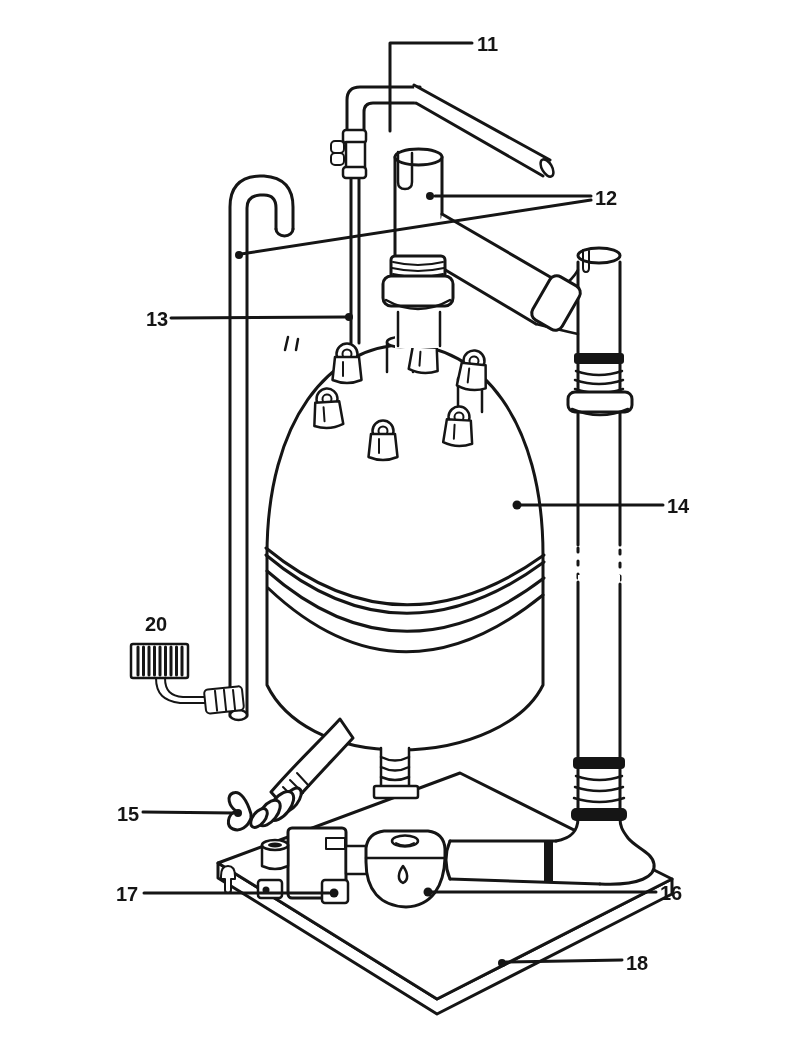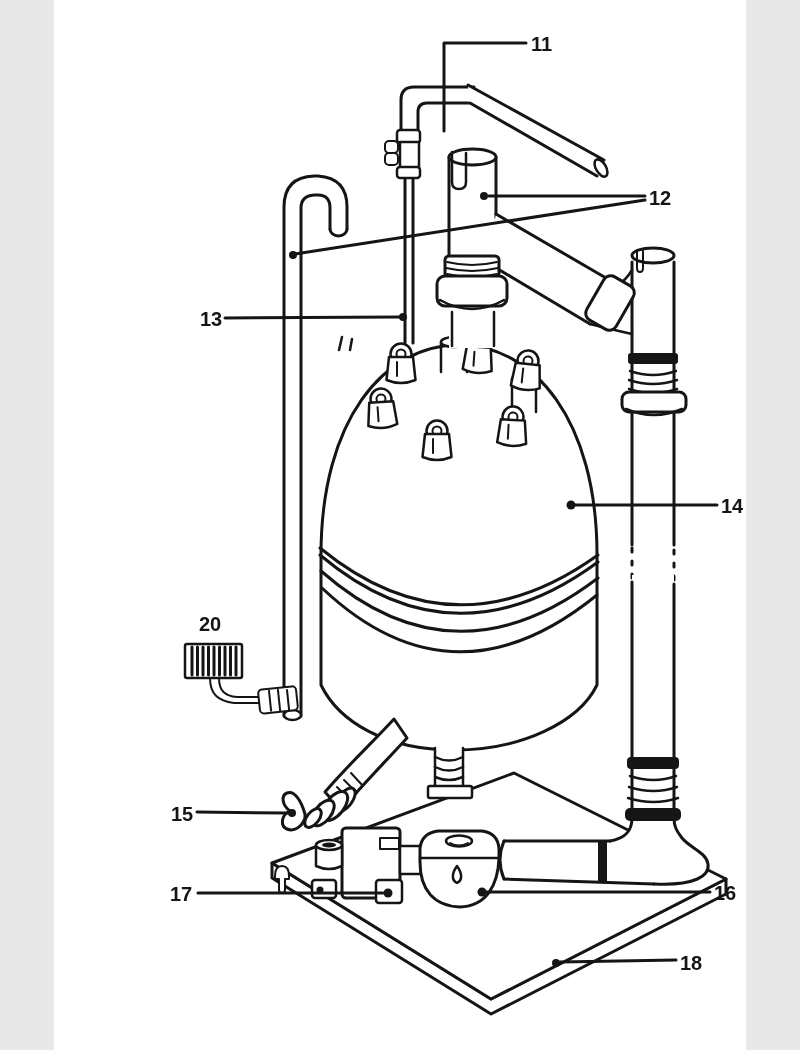--- a/index.html
+++ b/index.html
@@ -1,16 +1,16 @@
 <!DOCTYPE html>
 <html style="--line: #151515; --bg: #ffffff;"><head>
 <meta charset="utf-8">
 <style>
   html,body{margin:0;padding:0;background:#e8e8e8}
-  .stage{position:relative;width:692px;height:1050px;margin:0 auto;background:var(--bg,#fff);overflow:hidden;font-family:"Liberation Sans",sans-serif}
+  .stage{position:relative;width:800px;height:1050px;margin:0 auto;background:var(--bg,#fff);overflow:hidden;font-family:"Liberation Sans",sans-serif}
   svg{display:block}
   svg path,svg rect,svg ellipse,svg circle,svg line,svg polyline,svg polygon{
     stroke:var(--line,#151515);stroke-width:3;fill:none;stroke-linecap:round;stroke-linejoin:round}
   svg .f{fill:#fff}
   svg .fo{fill:#fff;stroke:none}
   svg .dk{fill:var(--line,#151515);stroke:none}
   svg .w2{stroke-width:2}
   svg .w25{stroke-width:2.5}
   svg .w35{stroke-width:3.5}
   svg .dash{stroke-dasharray:4 9}

